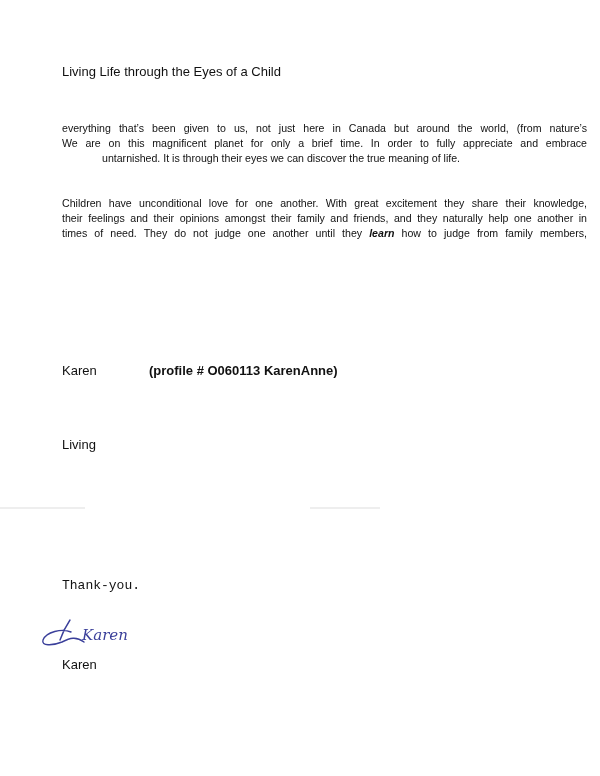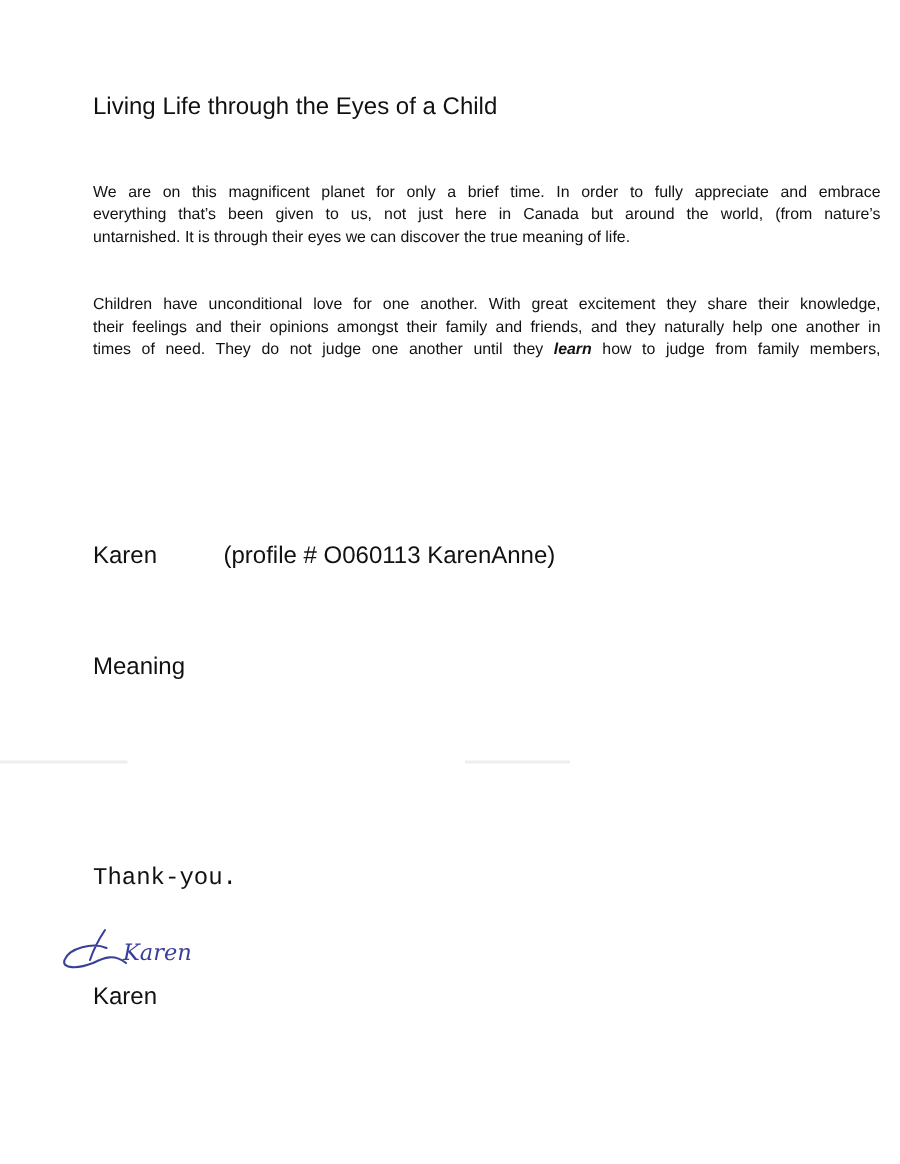--- a/index.html
+++ b/index.html
@@ -1,53 +1,53 @@
 <!DOCTYPE html>
 <html><head>
   <meta charset="utf-8">
   <style>
     html, body { margin: 0; padding: 0; }
     body {
       width: 600px; height: 776px; background: #ffffff; position: relative; overflow: hidden;
       font-family: "Liberation Sans", "DejaVu Sans", sans-serif; color: #111111;
     }
     .page { position: absolute; left: 0; top: 0; width: 600px; height: 776px; }
-    .t { position: absolute; font-size: 16px; line-height: 15px; white-space: nowrap; }
+    .t { position: absolute; font-size: 13px; line-height: 15px; white-space: nowrap; }
     .para { position: absolute; left: 62px; width: 525px; font-size: 10.6px; line-height: 15px; text-align: justify; }
     .para .ln { display: block; text-align: justify; text-align-last: justify; white-space: nowrap; }
-    .para .ln.last { text-align-last: left; }
+    .para .ln.last { text-align-last: left; margin-left: 40px; }
     .scan-mark { position: absolute; height: 2px; background: #eeeeee; }
     .sig { position: absolute; left: 40px; top: 616px; width: 100px; height: 34px; }
   </style>
 </head>
 <body>
 
 <div class="page">
 
   <div class="t" style="left:62px; top:64px;">Living Life through the Eyes of a Child</div>
 
   <div class="para" style="top:121px;">
+    <span class="ln">everything that’s been given to us, not just here in Canada but around the world, (from nature’s</span>
     <span class="ln">We are on this magnificent planet for only a brief time. In order to fully appreciate and embrace</span>
-    <span class="ln">everything that’s been given to us, not just here in Canada but around the world, (from nature’s</span>
     <span class="ln last">untarnished. It is through their eyes we can discover the true meaning of life.</span>
   </div>
 
   <div class="para" style="top:196px;">
     <span class="ln">Children have unconditional love for one another. With great excitement they share their knowledge,</span>
     <span class="ln">their feelings and their opinions amongst their family and friends, and they naturally help one another in</span>
     <span class="ln"><span>times of need. They do not judge one another until they </span><b><i>learn</i></b><span> how to judge from family members,</span></span>
   </div>
 
   <div class="para" style="top:271px;">
   </div>
 
   <div class="t" style="left:62px; top:363px;">Karen</div>
-  <div class="t" style="left:149px; top:363px;">(profile # O060113 KarenAnne)</div>
+  <div class="t" style="left:149px; top:363px;font-weight:bold;">(profile # O060113 KarenAnne)</div>
 
-  <div class="t" style="left:62px; top:437px;">Meaning</div>
+  <div class="t" style="left:62px; top:437px;">Living</div>
 
   <div class="scan-mark" style="left:0px; top:507px; width:85px;"></div>
   <div class="scan-mark" style="left:310px; top:507px; width:70px;"></div>
 
 
   <div class="t" style="left:62px; top:578px;font-family:Liberation Mono, monospace;">Thank-you.</div>
 
   <svg class="sig" viewBox="0 0 100 34">
     <path d="M30 4 C26 10, 22 18, 20 24 M31 16 C22 12, 6 16, 3 24 C1 30, 12 30, 22 26 C30 22, 36 20, 44 26" fill="none" stroke="#3a3f9a" stroke-width="1.4" stroke-linecap="round"></path>
     <text x="42" y="24" font-family="DejaVu Serif, serif" font-style="italic" font-size="15" fill="#3a3f9a">Karen</text>

